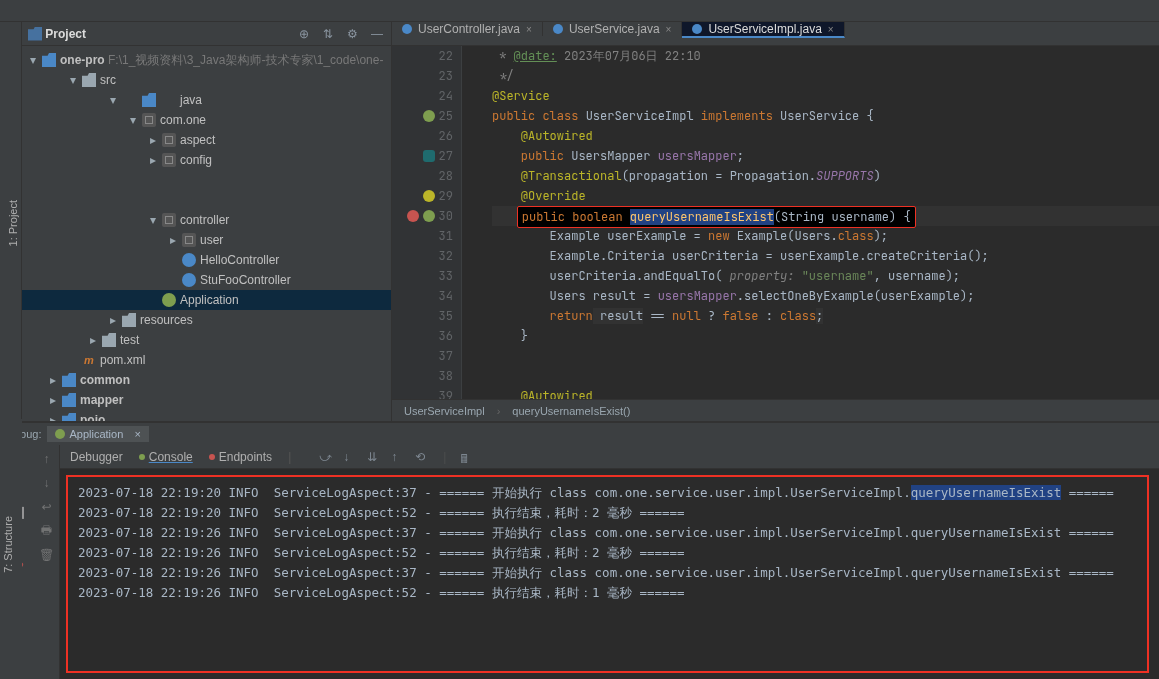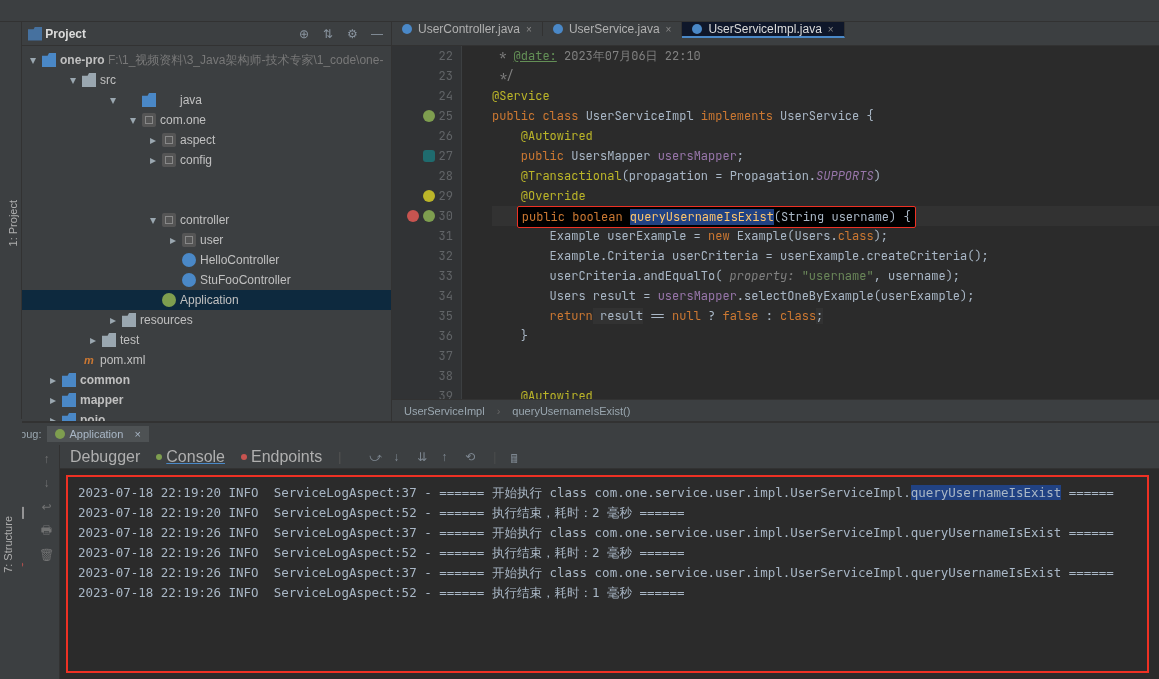--- a/index.html
+++ b/index.html
@@ -81,21 +81,21 @@
   .dbg-tabs .apptab { background:#4e5254; padding:2px 8px; border-radius:0; display:flex; align-items:center; gap:4px; }
   .dbg-tabs .apptab .ci { width:10px;height:10px;border-radius:5px;background:#7e9e4f; }
   .dbg-body { flex:1; display:flex; min-height:0; }
   .dbg-lbar { width:34px; background:#3c3f41; display:flex; flex-direction:column; align-items:center; gap:8px; padding-top:6px; }
   .dbg-lbar .b { width:18px;height:18px; display:flex; align-items:center; justify-content:center; cursor:pointer; opacity:.8;}
   .dbg-lbar2 { width:26px; background:#3c3f41; display:flex; flex-direction:column; align-items:center; gap:8px; padding-top:6px; border-right:1px solid #323232;}
   .dbg-lbar2 .b { width:16px;height:16px; display:flex; align-items:center; justify-content:center; opacity:.7; cursor:pointer;}
 
   .dbg-content { flex:1; background:#2b2b2b; display:flex; flex-direction:column; }
   .dbg-inner-tabs { height:24px; display:flex; align-items:center; gap:16px; padding:0 10px; border-bottom:1px solid #323232; background:#3c3f41;}
-  .dbg-inner-tabs .it2 { color:#afafaf; font-size:16px; cursor:pointer; display:flex; align-items:center; gap:4px;}
+  .dbg-inner-tabs .it2 { color:#afafaf; font-size:12px; cursor:pointer; display:flex; align-items:center; gap:4px;}
   .dbg-inner-tabs .it2.u { text-decoration:underline; text-decoration-color:#4a88c7; }
   .dbg-inner-tabs .tic { width:6px;height:6px; display:inline-block;}
   .tic.g{background:#7e9e4f;border-radius:3px;}
   .tic.r{background:#c75450;border-radius:3px;}
   .dbg-inner-tabs .toolbar { margin-left:12px; display:flex; gap:10px; opacity:.6;}
   .dbg-inner-tabs .toolbar .ti { width:14px;height:14px; cursor:pointer;}
   .console { flex:1; padding:6px 10px; font-family:Consolas,monospace; font-size:12.5px; line-height:20px; border:2px solid #ee3124; margin:6px 10px 6px 6px; overflow:hidden; white-space:pre;}
   .console .hl { background:#214283; }
 
   

